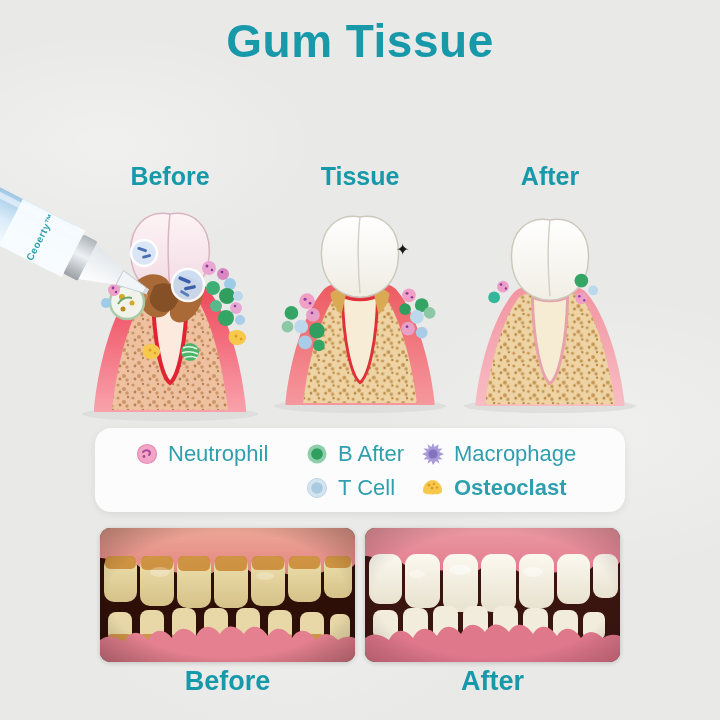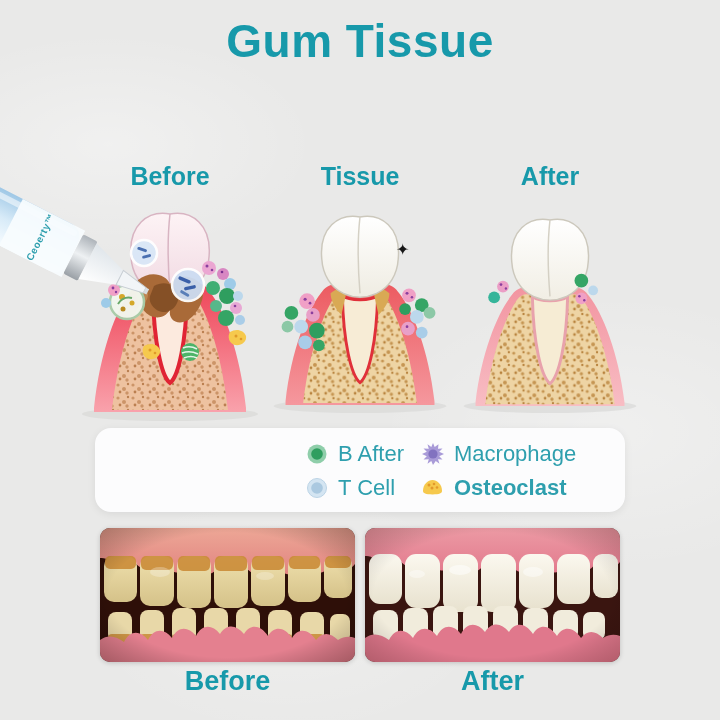--- a/index.html
+++ b/index.html
@@ -280,20 +280,28 @@
         <path d="M108,24 L136,29 L136,35 L108,40 Z" fill="#f2f5f7" stroke="#c8ced4" stroke-width="1"></path>
         <rect x="136" y="29" width="3.5" height="6" fill="#d8dde2"></rect>
       </g>
     </svg>
   </div>
 
   <div class="sparkle">✦</div>
 
   <div class="legend"></div>
 
+  <div class="legend-item li-neutrophil">
+    <svg class="legend-icon" viewBox="0 0 24 24">
+      <circle cx="12" cy="12" r="9.5" fill="#f2a6c6" stroke="#e88bb8" stroke-width="1.2"></circle>
+      <path d="M8,10 q3,-3 6,-1 q2,2 0,4" fill="none" stroke="#a8499c" stroke-width="2" stroke-linecap="round"></path>
+      <circle cx="9" cy="14.5" r="1.4" fill="#a8499c"></circle>
+    </svg>
+    <span>Neutrophil</span>
+  </div>
 
   <div class="legend-item li-bcell">
     <svg class="legend-icon" viewBox="0 0 24 24">
       <circle cx="12" cy="12" r="9.5" fill="#8fceaa"></circle>
       <circle cx="12" cy="12" r="5.8" fill="#2f9e5f"></circle>
     </svg>
     <span>B After</span>
   </div>
 
   <div class="legend-item li-macrophage">

